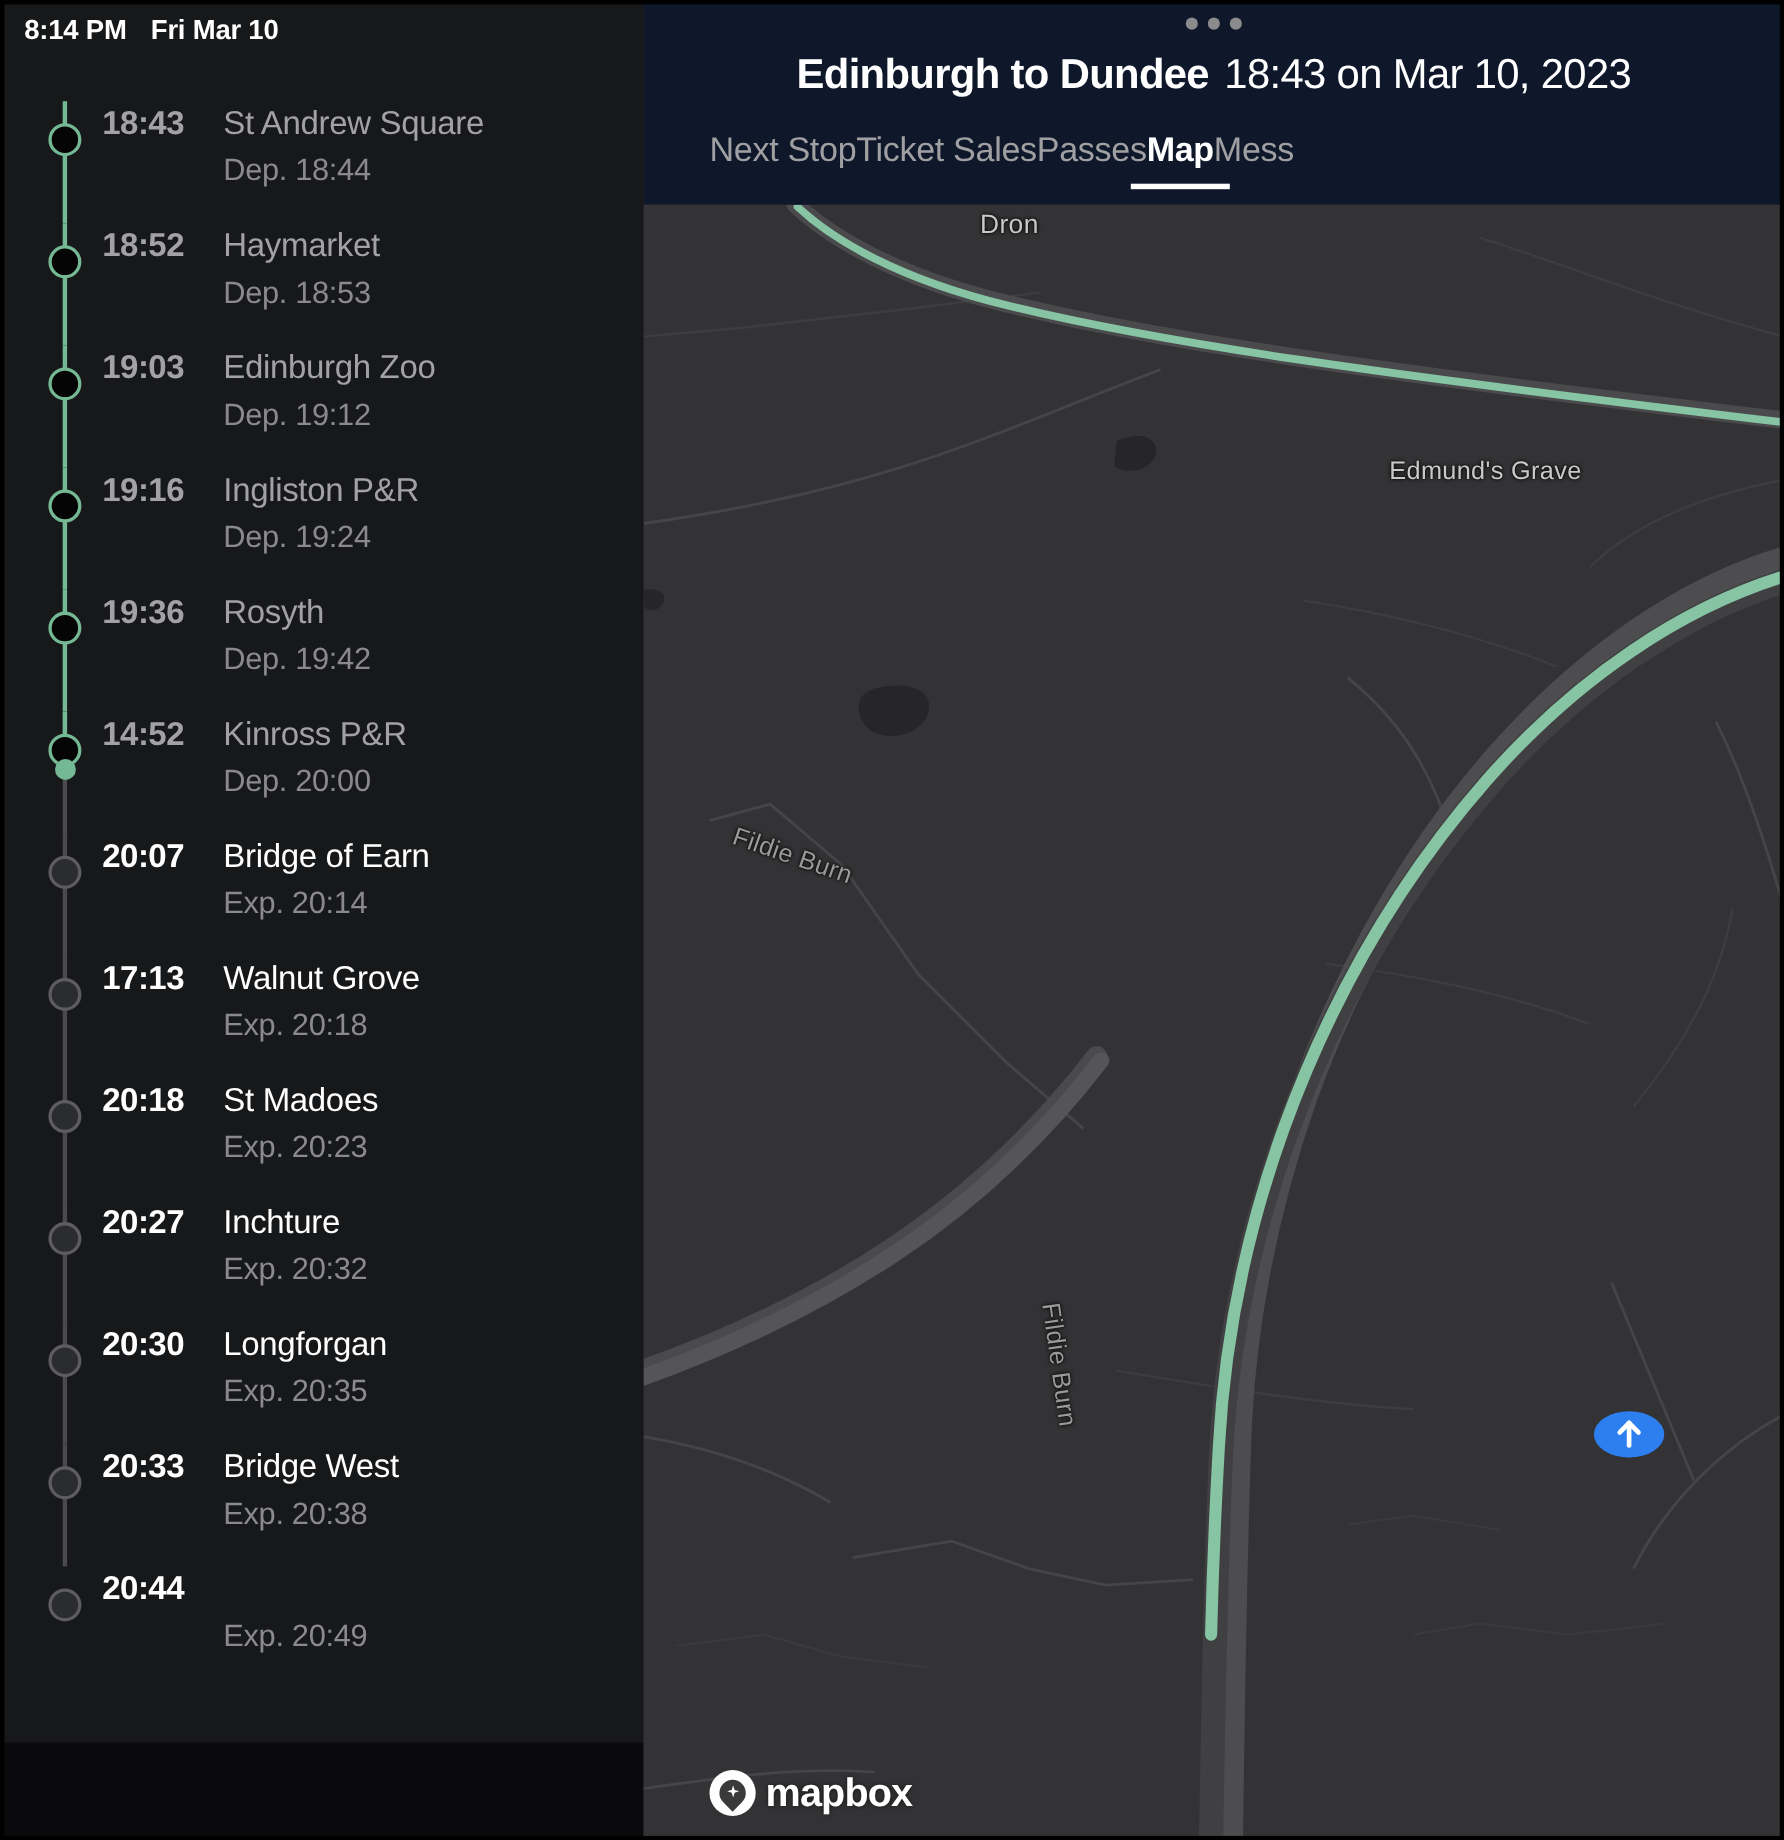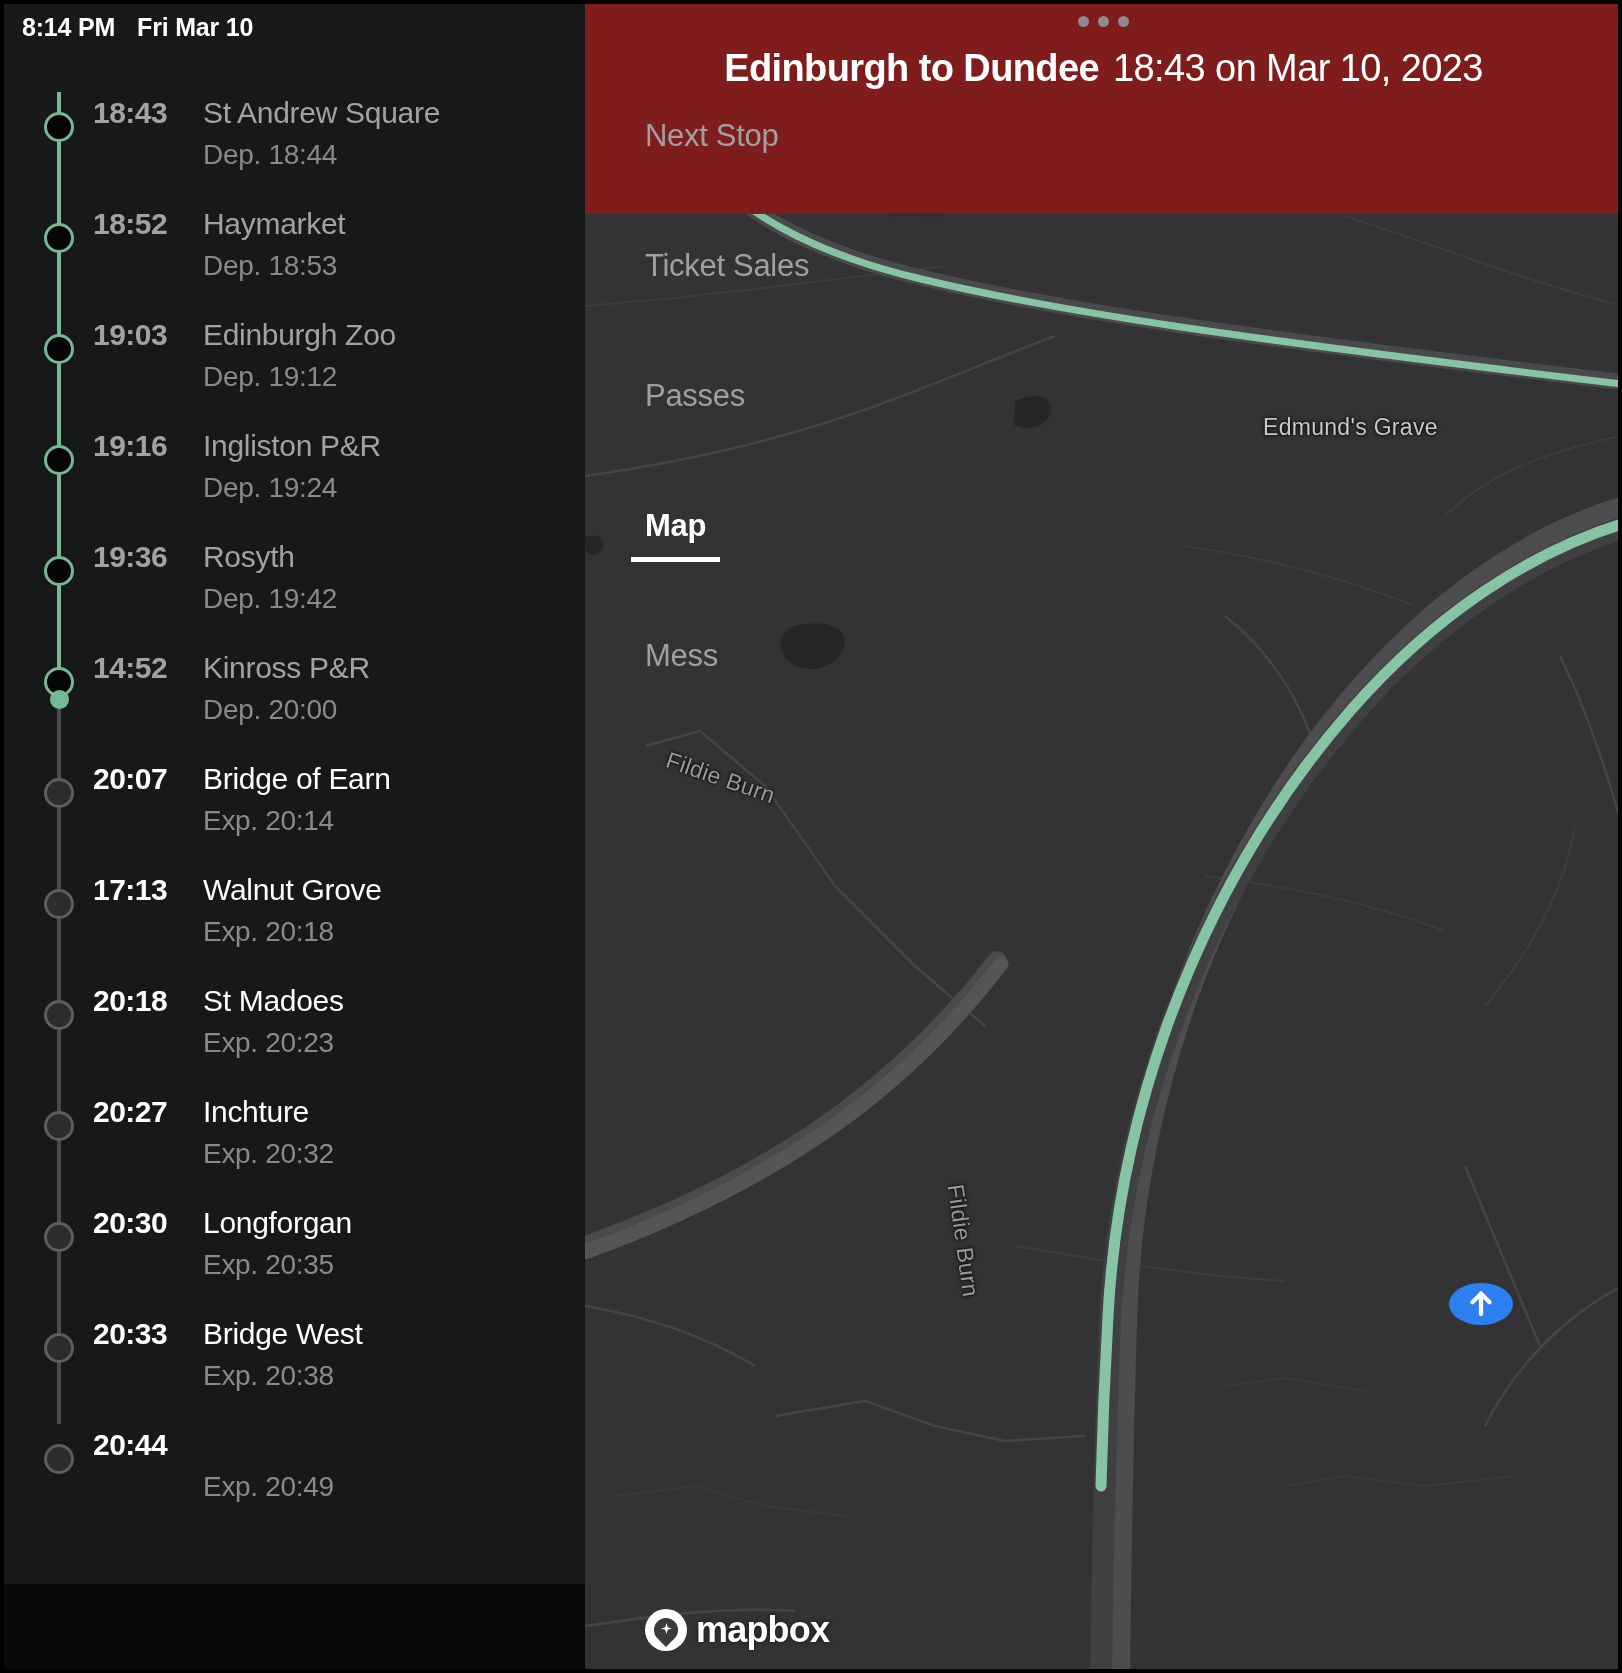--- a/index.html
+++ b/index.html
@@ -140,22 +140,22 @@
     position: relative;
     width: 1037px;
     height: 1673px;
     flex: 0 0 1037px;
     background: #333335;
     overflow: hidden;
   }
   #map-header {
     position: absolute;
     top: 0; left: 0; right: 0;
-    height: 214px;
-    background: #7f1d1d;
+    height: 186px;
+    background: #0f172a;
     z-index: 20;
   }
   #grabber {
     position: absolute;
     top: 16px;
     left: 0; right: 0;
     display: flex;
     justify-content: center;
     gap: 9px;
   }
@@ -188,22 +188,20 @@
   }
   #tabs {
     position: absolute;
     top: 118px;
     left: 0;
     right: 0;
     height: 68px;
     display: flex;
     align-items: flex-start;
     padding-left: 60px;
-    gap: 76px;
-    flex-direction: column;
   }
   .tab {
     position: relative;
     font-size: 31px;
     letter-spacing: -0.3px;
     color: #a0a0a2;
     font-weight: 400;
     padding-bottom: 18px;
     white-space: nowrap;
   }

